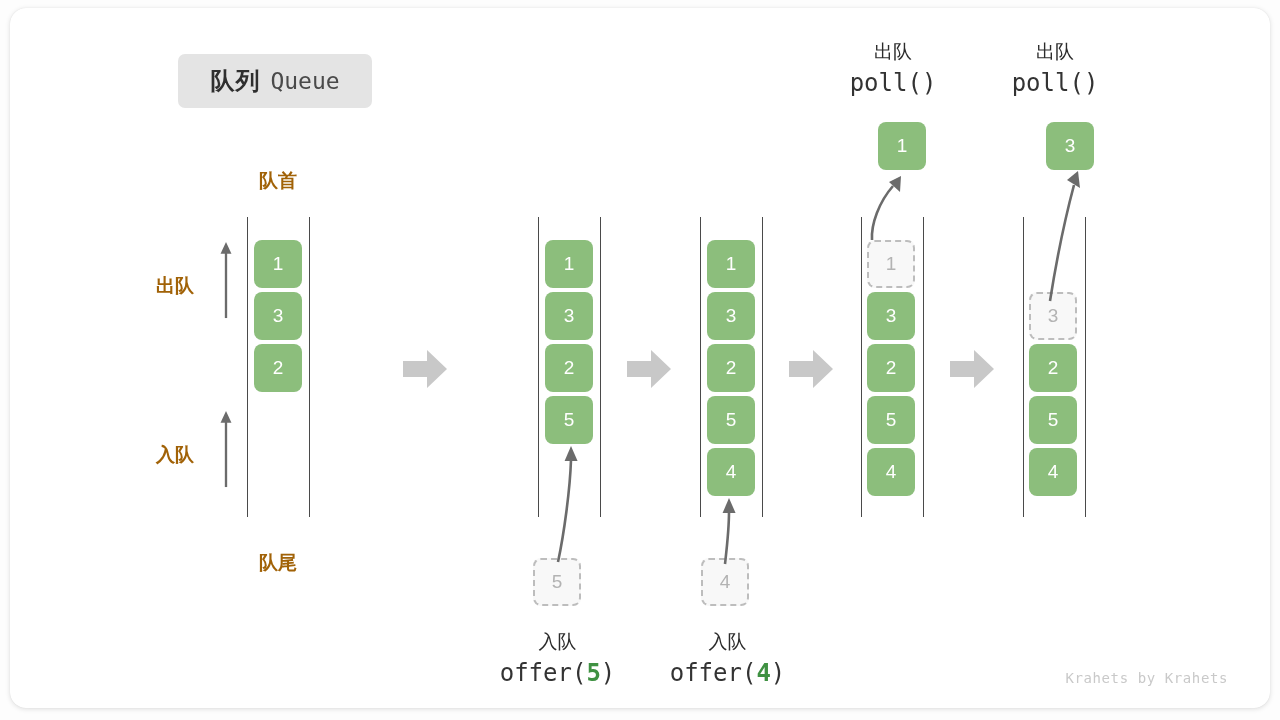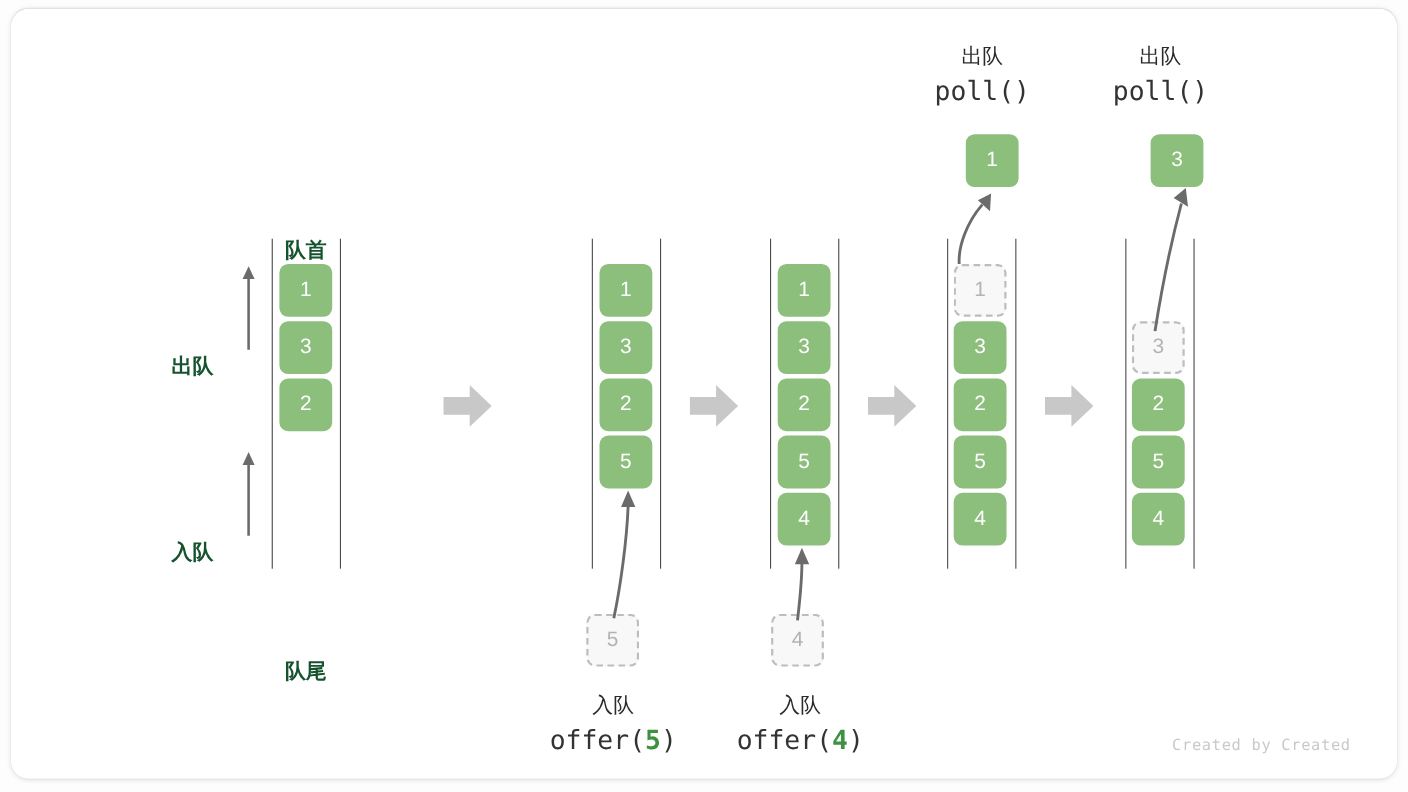--- a/index.html
+++ b/index.html
@@ -48,24 +48,23 @@
   }
   .title-en {
     font-family: "DejaVu Sans Mono", "Liberation Mono", monospace;
     font-size: 23px;
     color: #4a4a4a;
   }
 
   
   .lbl {
     position: absolute;
-    color: #14532d;
+    color: #a16207;
     white-space: pre;
     line-height: 1.32;
-    margin-top: 48px;
   }
   .lbl-bold {
     font-size: 19px;
     font-weight: bold;
   }
   .mono {
     font-family: "DejaVu Sans Mono", "Liberation Mono", monospace;
     font-size: 24px;
     color: #333333;
   }
@@ -147,20 +146,24 @@
     color: #c9c9c9;
     letter-spacing: 0.6px;
   }
 </style>
 </head>
 <body>
 
 <div id="stage">
   <div class="card">
 
+    <div class="title-badge">
+      <span class="title-cn">队列</span>
+      <span class="title-en">Queue</span>
+    </div>
 
     <div class="lbl lbl-bold" style="left:238px; top:160px; width:60px; text-align:center;">队首</div>
     <div class="lbl lbl-bold" style="left:238px; top:542px; width:60px; text-align:center;">队尾</div>
 
     <div class="rail" style="left:237px; top:209px; height:300px;"></div>
     <div class="rail" style="left:299px; top:209px; height:300px;"></div>
 
     <div class="lbl lbl-bold" style="left:146px; top:265px;">出队</div>
     <svg class="dir-arrow" style="left:208px; top:232px;" width="16" height="82" viewBox="0 0 16 82">
       <line x1="8" y1="80" x2="8" y2="12" stroke="#6b6b6b" stroke-width="2.4"></line>
@@ -268,16 +271,16 @@
     <div class="cell ghost" style="left:1019px; top:284px;">3</div>
     <div class="cell filled" style="left:1019px; top:336px;">2</div>
     <div class="cell filled" style="left:1019px; top:388px;">5</div>
     <div class="cell filled" style="left:1019px; top:440px;">4</div>
 
     <svg class="curve" style="left:1010px; top:155px;" width="110" height="150" viewBox="0 0 110 150">
       <path d="M30 138 C 36 100, 46 52, 54 22" stroke="#6b6b6b" stroke-width="2.6" fill="none"></path>
       <path d="M58 8 L60 25 L47 17 Z" fill="#6b6b6b"></path>
     </svg>
 
-    <div class="footer">Created by Created</div>
+    <div class="footer">Krahets by Krahets</div>
 
   </div>
 </div>
 
 </body></html>

